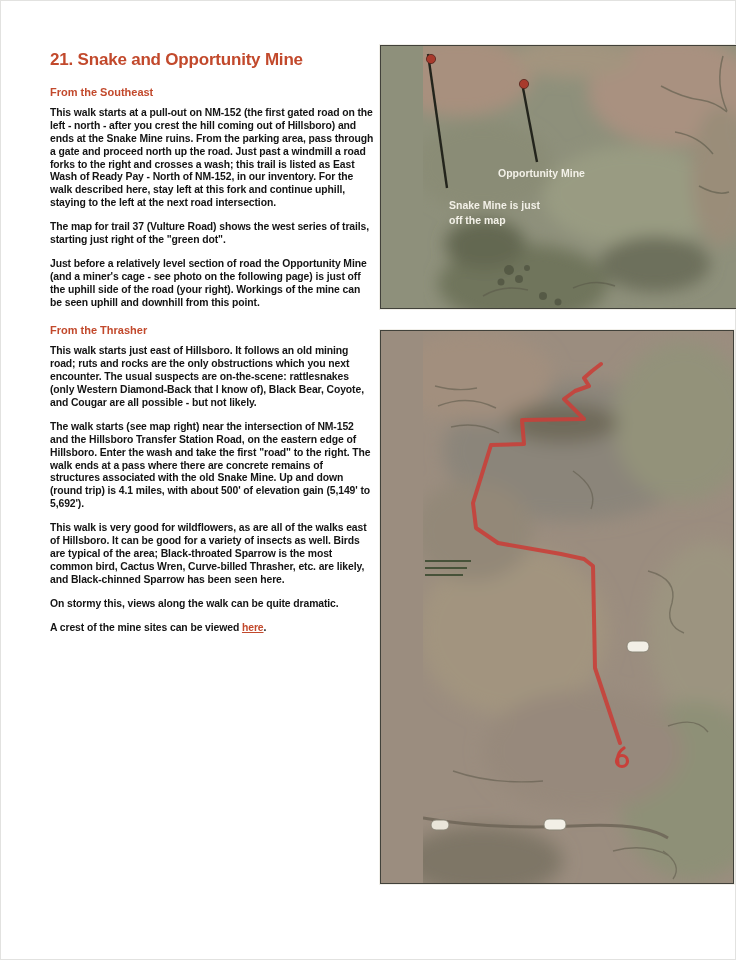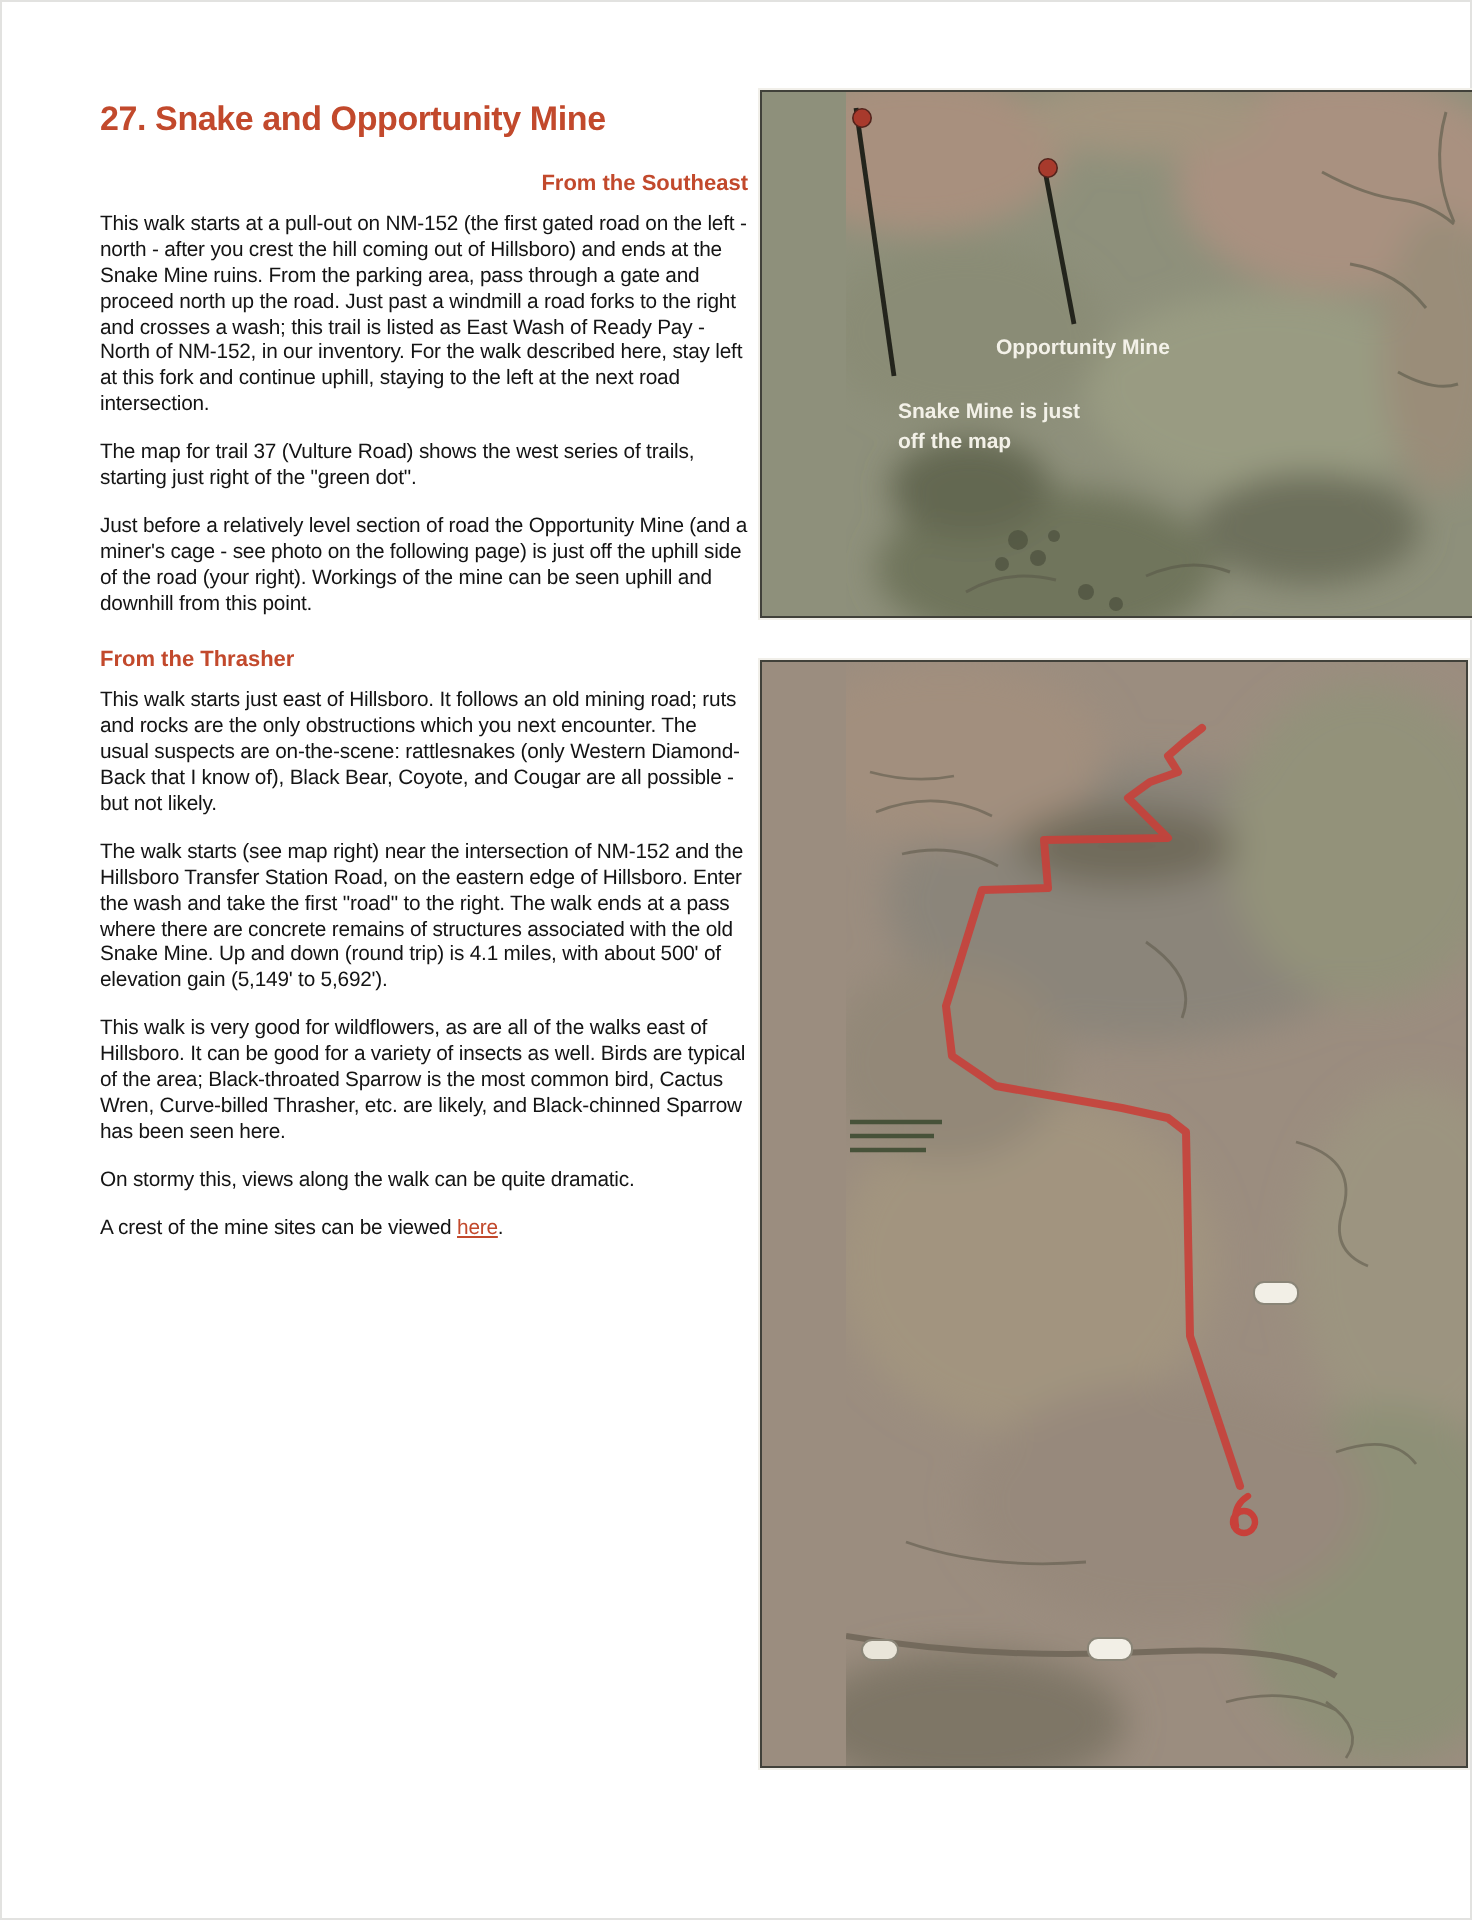--- a/index.html
+++ b/index.html
@@ -10,23 +10,23 @@
   }
   .text-col{position:absolute;left:50px;top:50px;width:324px;color:#151515;}
   .doc-title{
     margin:0 0 16px 0;font-size:17px;font-weight:700;letter-spacing:-0.2px;
     color:var(--accent,#c2492c);
   }
   .sub-head{
     margin:15px 0 9px 0;font-size:11px;font-weight:700;
     color:var(--accent,#c2492c);
   }
-  .sub-head.first{margin-top:0;text-align:right;}
+  .sub-head.first{margin-top:0;}
   .text-col p{
-    margin:0 0 11px 0;font-size:10.4px;line-height:1.24;font-weight:400;
+    margin:0 0 11px 0;font-size:10.4px;line-height:1.24;font-weight:700;
     letter-spacing:-0.1px;color:#141414;
   }
   .video-link{color:var(--link,#c2492c);text-decoration:underline;cursor:pointer;text-align:right;}
   .map{
     position:absolute;border:1px solid #41413a;background:#8e907b;
     box-shadow:0 0 0 1px #f1efe9;
     padding-left:42px;
   }
   .map-top{left:380px;top:45px;width:316px;height:262px;}
   .map-bottom{left:380px;top:330px;width:310px;height:552px;background:#9b8d7f;}
@@ -35,21 +35,21 @@
     font-size:10.5px;font-weight:700;fill:#f3f1e8;
     font-family:"Liberation Sans",sans-serif;
   }
 </style>
 </head>
 <body>
 
 <div class="page">
 
   <div class="text-col">
-    <h1 class="doc-title">27.  Snake and Opportunity Mine</h1>
+    <h1 class="doc-title">21.  Snake and Opportunity Mine</h1>
 
     <h2 class="sub-head first">From the Southeast</h2>
     <p>This walk starts at a pull-out on NM-152 (the first gated road on the left - north - after you crest the hill coming out of Hillsboro) and ends at the Snake Mine ruins.  From the parking area, pass through a gate and proceed north up the road.  Just past a windmill a road forks to the right and crosses a wash; this trail is listed as East Wash of Ready Pay - North of NM-152, in our inventory.  For the walk described here, stay left at this fork and continue uphill, staying to the left at the next road intersection.</p>
     <p>The map for trail 37 (Vulture Road) shows the west series of trails, starting just right of the "green dot".</p>
     <p>Just before a relatively level section of road the Opportunity Mine (and a miner's cage - see photo on the following page) is just off the uphill side of the road (your right).  Workings of the mine can be seen uphill and downhill from this point.</p>
 
     <h2 class="sub-head">From the Thrasher</h2>
     <p>This walk starts just east of Hillsboro.  It follows an old mining road; ruts and rocks are the only obstructions which you next encounter.  The usual suspects are on-the-scene: rattlesnakes (only Western Diamond-Back that I know of), Black Bear, Coyote, and Cougar are all possible - but not likely.</p>
     <p>The walk starts (see map right) near the intersection of NM-152 and the Hillsboro Transfer Station Road, on the eastern edge of Hillsboro.  Enter the wash and take the first "road" to the right.  The walk ends at a pass where there are concrete remains of structures associated with the old Snake Mine.  Up and down (round trip) is 4.1 miles, with about 500' of elevation gain (5,149' to 5,692').</p>
     <p>This walk is very good for wildflowers, as are all of the walks east of Hillsboro.  It can be good for a variety of insects as well.  Birds are typical of the area; Black-throated Sparrow is the most common bird, Cactus Wren, Curve-billed Thrasher, etc. are likely, and Black-chinned Sparrow has been seen here.</p>

